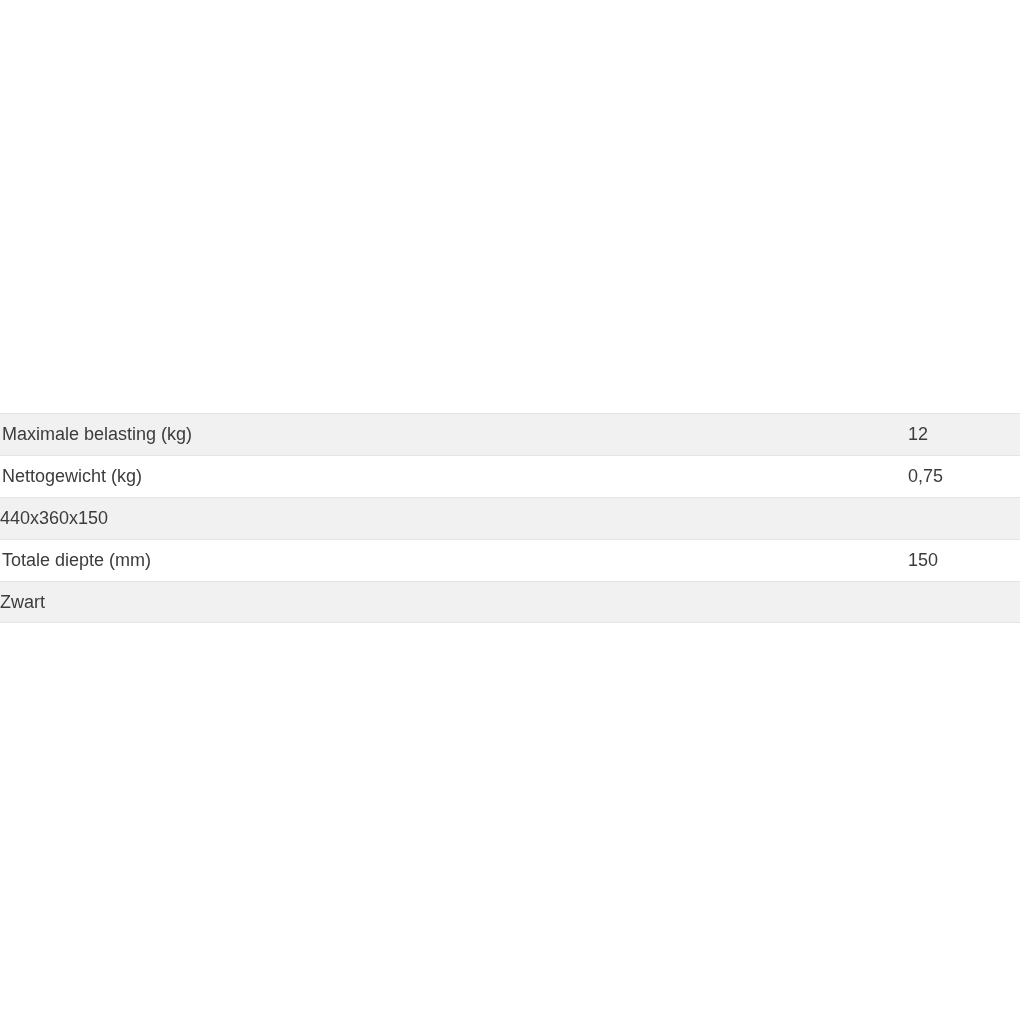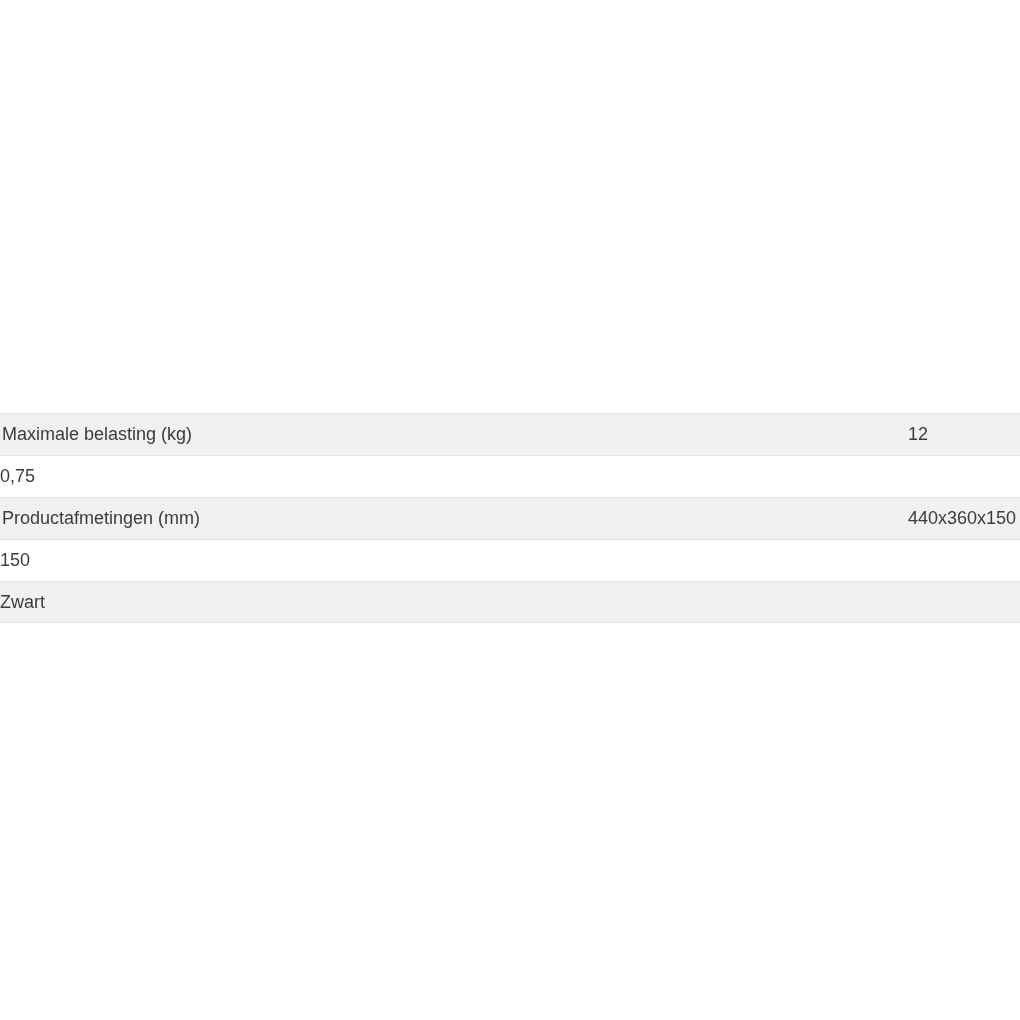--- a/index.html
+++ b/index.html
@@ -55,29 +55,30 @@
 
 <div class="viewport">
   <div class="spec-table">
 
     <div class="spec-row alt">
       <div class="spec-label">Maximale belasting (kg)</div>
       <div class="spec-value">12</div>
     </div>
 
     <div class="spec-row">
+      <div class="spec-label">Nettogewicht (kg)</div>
       <div class="spec-value">0,75</div>
     </div>
 
     <div class="spec-row alt">
-      <div class="spec-label">Productafmetingen (mm)</div>
       <div class="spec-value">440x360x150</div>
     </div>
 
     <div class="spec-row">
+      <div class="spec-label">Totale diepte (mm)</div>
       <div class="spec-value">150</div>
     </div>
 
     <div class="spec-row alt">
       <div class="spec-value">Zwart</div>
     </div>
 
   </div>
 </div>
 

